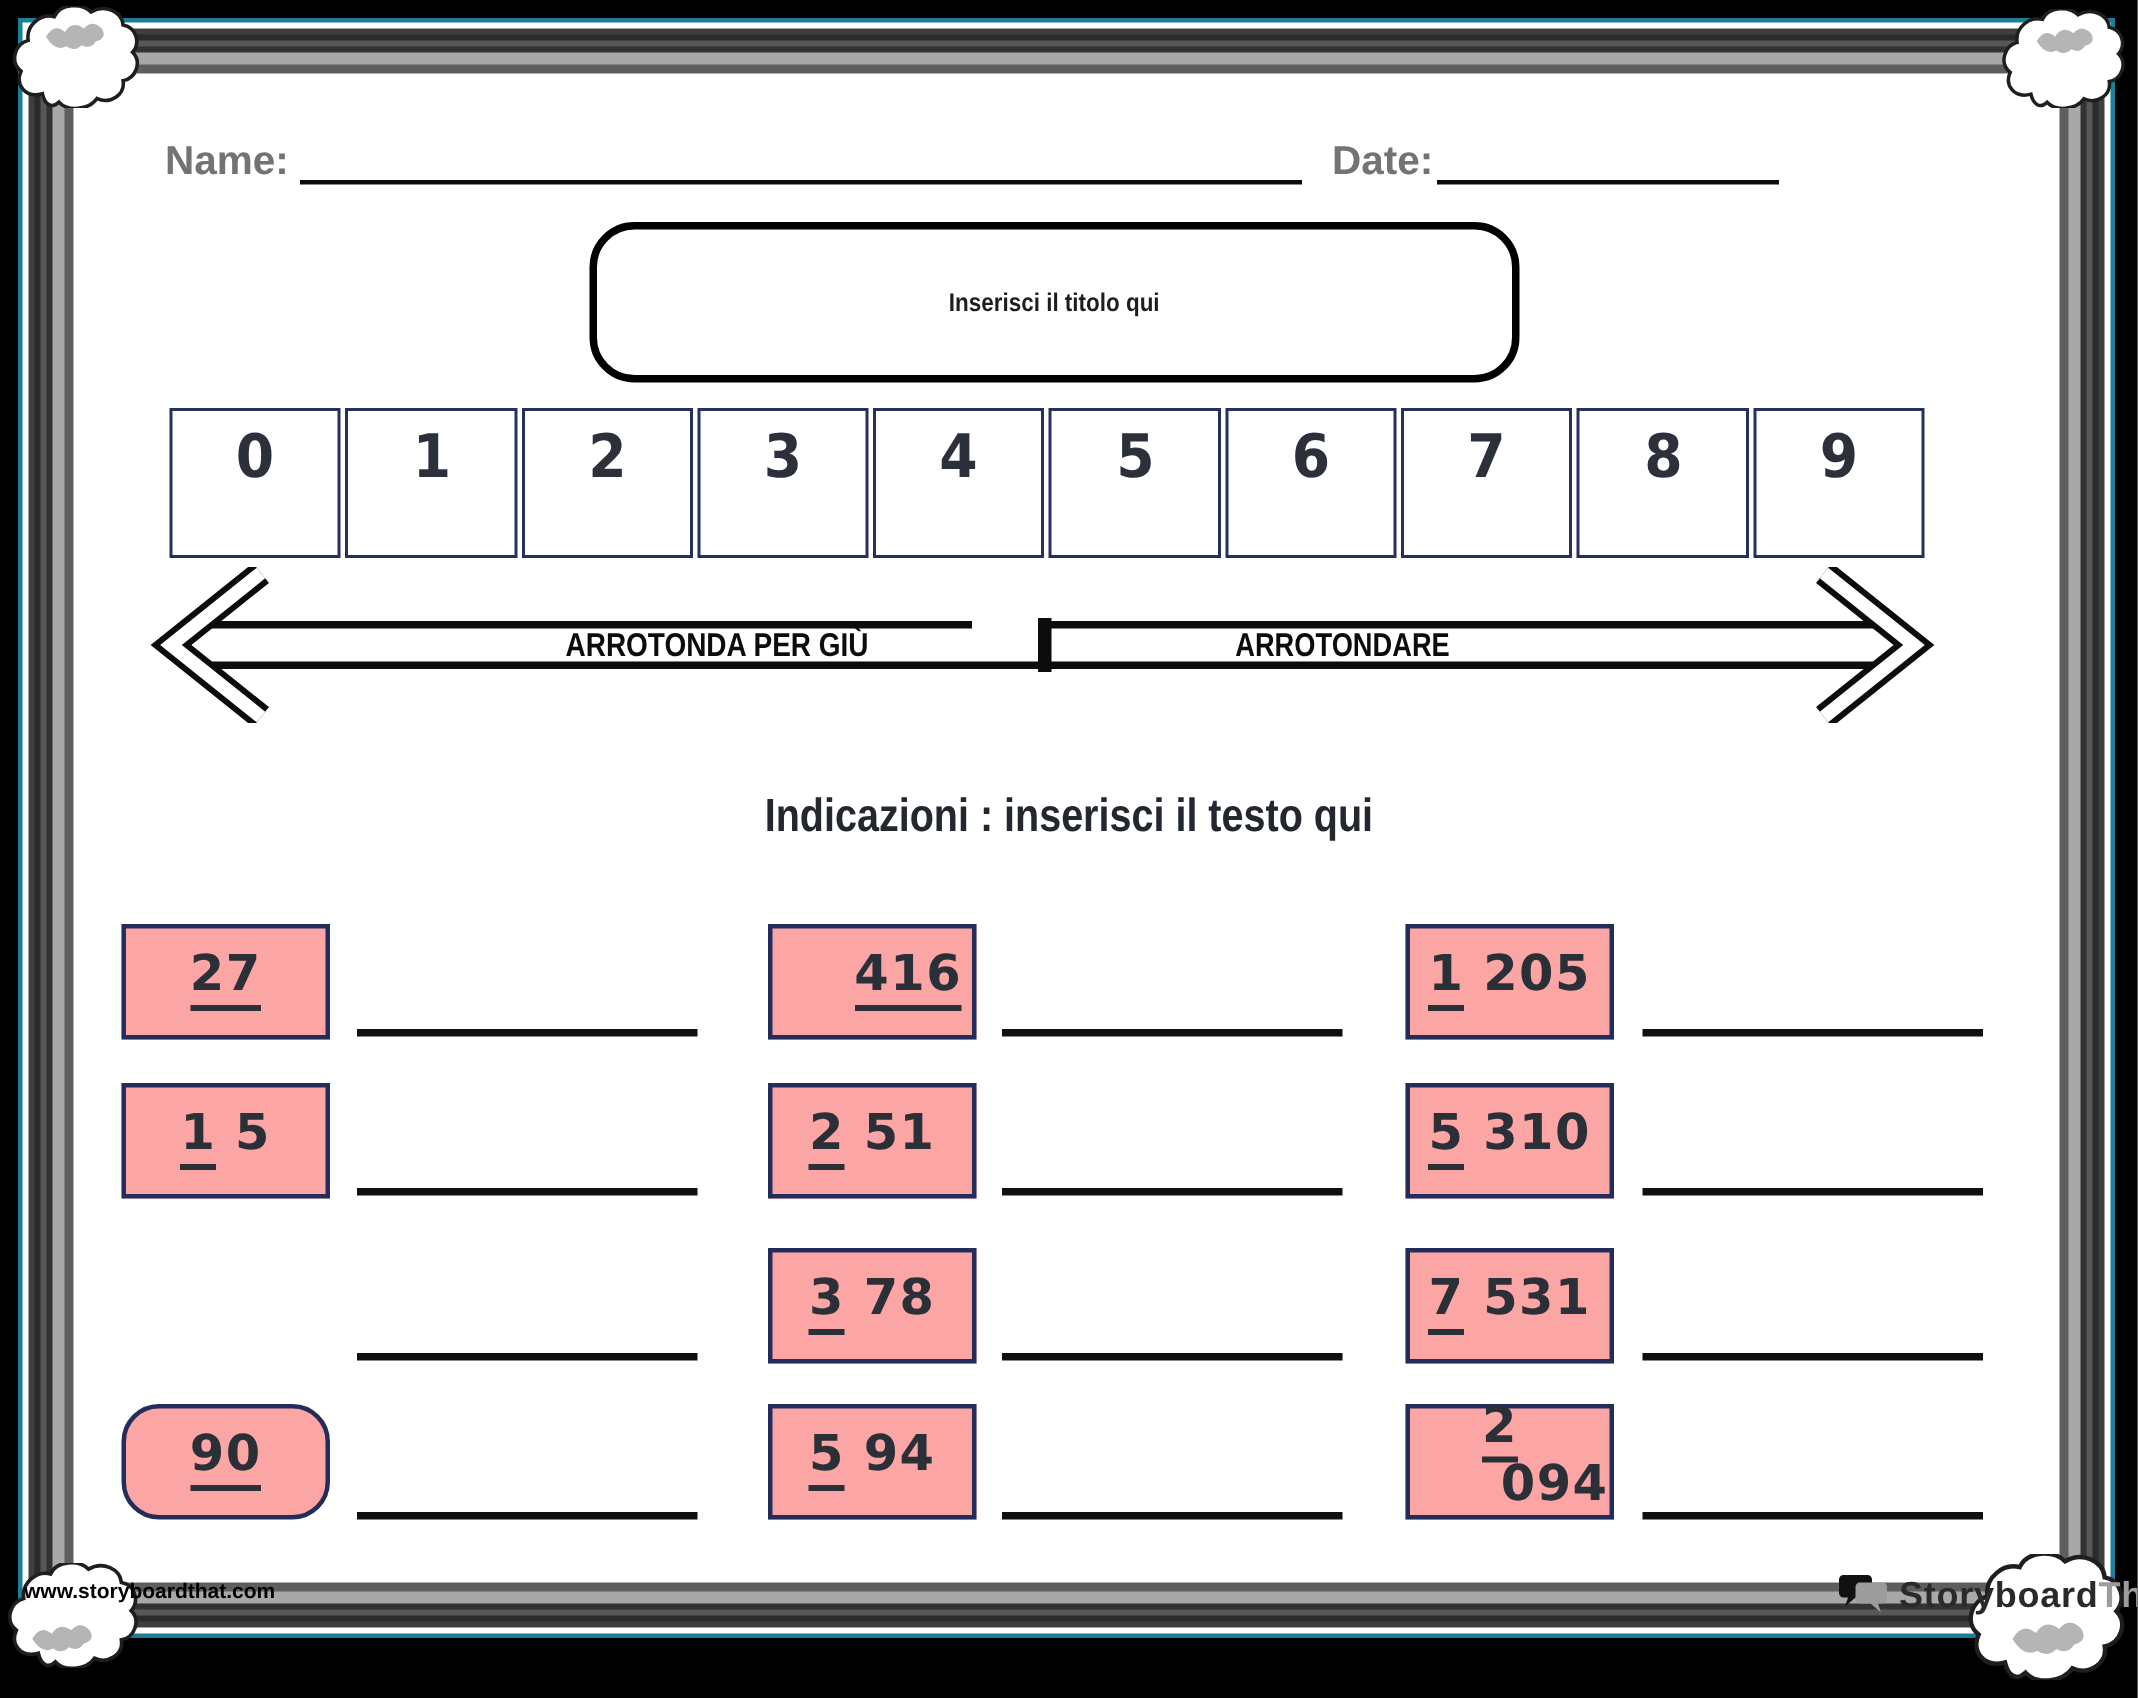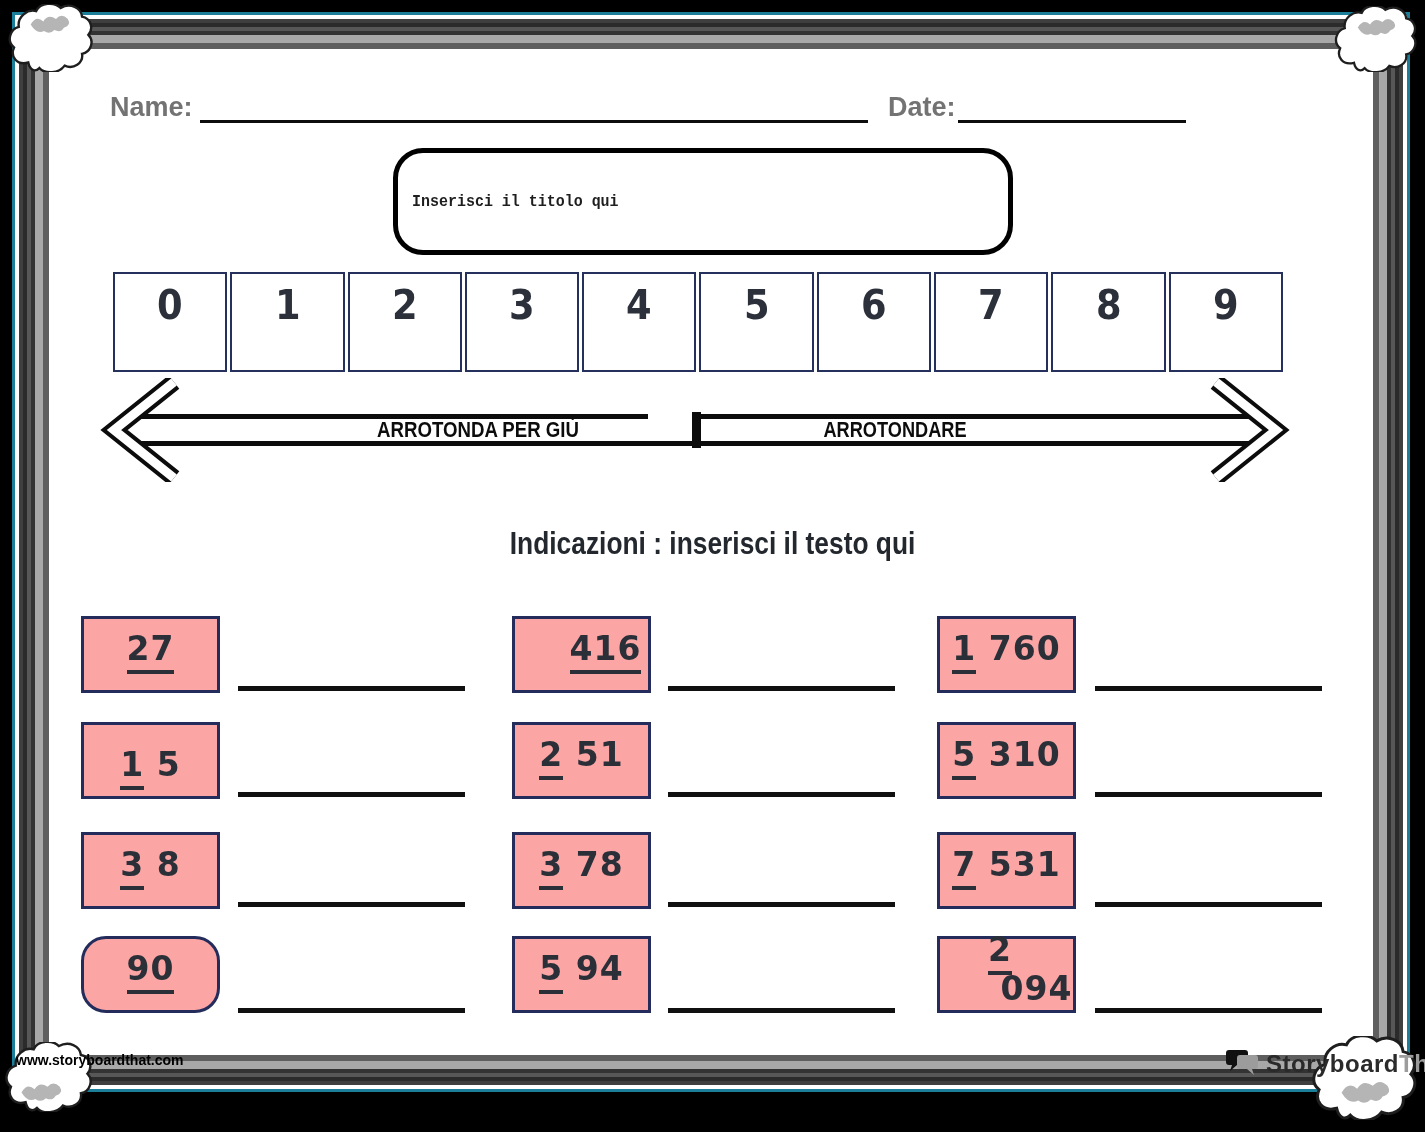--- a/index.html
+++ b/index.html
@@ -15,21 +15,21 @@
   .cloud{position:absolute;z-index:6;}
   .footer-note{position:absolute;z-index:7;}
 
   
   .hdr-label{position:absolute;font-weight:bold;font-size:27px;color:#737373;z-index:3;}
   .hdr-line{position:absolute;border-bottom:3px solid #0d0d0d;z-index:3;}
 
   
   .title-box{position:absolute;left:393px;top:148px;width:610px;height:97px;
     border:5px solid #000;border-radius:30px;background:#fff;z-index:3;
-    display:flex;align-items:center;font-family:Liberation Mono, monospace;}
+    display:flex;align-items:center;justify-content:center;}
   .title-box span{font-weight:bold;font-size:17px;color:#1e1e1e;
     transform:scaleX(0.88);letter-spacing:0px;}
 
   
   .numberline{position:absolute;left:113px;top:272px;width:1170px;height:100px;
     display:flex;gap:3px;z-index:3;}
   .nl-cell{flex:1;border:2px solid #26305c;background:#fff;
     display:flex;justify-content:center;align-items:flex-start;}
   .nl-cell span{font-family:"DejaVu Sans",sans-serif;font-weight:bold;font-size:40px;
     color:#2b303b;margin-top:8px;transform:scaleX(0.92);}
@@ -150,28 +150,25 @@
 
   <div class="instructions">
     <span>Indicazioni : inserisci il testo qui</span>
   </div>
 
   <div class="prob-box" style="left:81px;top:616px;">
     <span class="num"><span class="u">27</span><span class="r"></span></span>
   </div>
   <div class="ans-line" style="left:238px;top:686px;width:227px;"></div>
 
-  <div class="prob-box" style="left:81px;top:722px;align-items:flex-end;">
+  <div class="prob-box" style="left:81px;top:722px;">
     <span class="num"><span class="u">1</span><span class="r"> 5</span></span>
   </div>
   <div class="ans-line" style="left:238px;top:792px;width:227px;"></div>
 
-  <div class="prob-box" style="left:81px;top:832px;">
-    <span class="num"><span class="u">3</span><span class="r"> 8</span></span>
-  </div>
   <div class="ans-line" style="left:238px;top:902px;width:227px;"></div>
 
   <div class="prob-box" style="left:81px;top:936px;border-radius:25px;">
     <span class="num"><span class="u">90</span><span class="r"></span></span>
   </div>
   <div class="ans-line" style="left:238px;top:1008px;width:227px;"></div>
 
   <div class="prob-box" style="left:512px;top:616px;padding-left:48px;">
     <span class="num"><span class="u">416</span><span class="r"></span></span>
   </div>
@@ -186,21 +183,21 @@
     <span class="num"><span class="u">3</span><span class="r"> 78</span></span>
   </div>
   <div class="ans-line" style="left:668px;top:902px;width:227px;"></div>
 
   <div class="prob-box" style="left:512px;top:936px;">
     <span class="num"><span class="u">5</span><span class="r"> 94</span></span>
   </div>
   <div class="ans-line" style="left:668px;top:1008px;width:227px;"></div>
 
   <div class="prob-box" style="left:937px;top:616px;">
-    <span class="num"><span class="u">1</span><span class="r"> 760</span></span>
+    <span class="num"><span class="u">1</span><span class="r"> 205</span></span>
   </div>
   <div class="ans-line" style="left:1095px;top:686px;width:227px;"></div>
 
   <div class="prob-box" style="left:937px;top:722px;">
     <span class="num"><span class="u">5</span><span class="r"> 310</span></span>
   </div>
   <div class="ans-line" style="left:1095px;top:792px;width:227px;"></div>
 
   <div class="prob-box" style="left:937px;top:832px;">
     <span class="num"><span class="u">7</span><span class="r"> 531</span></span>

